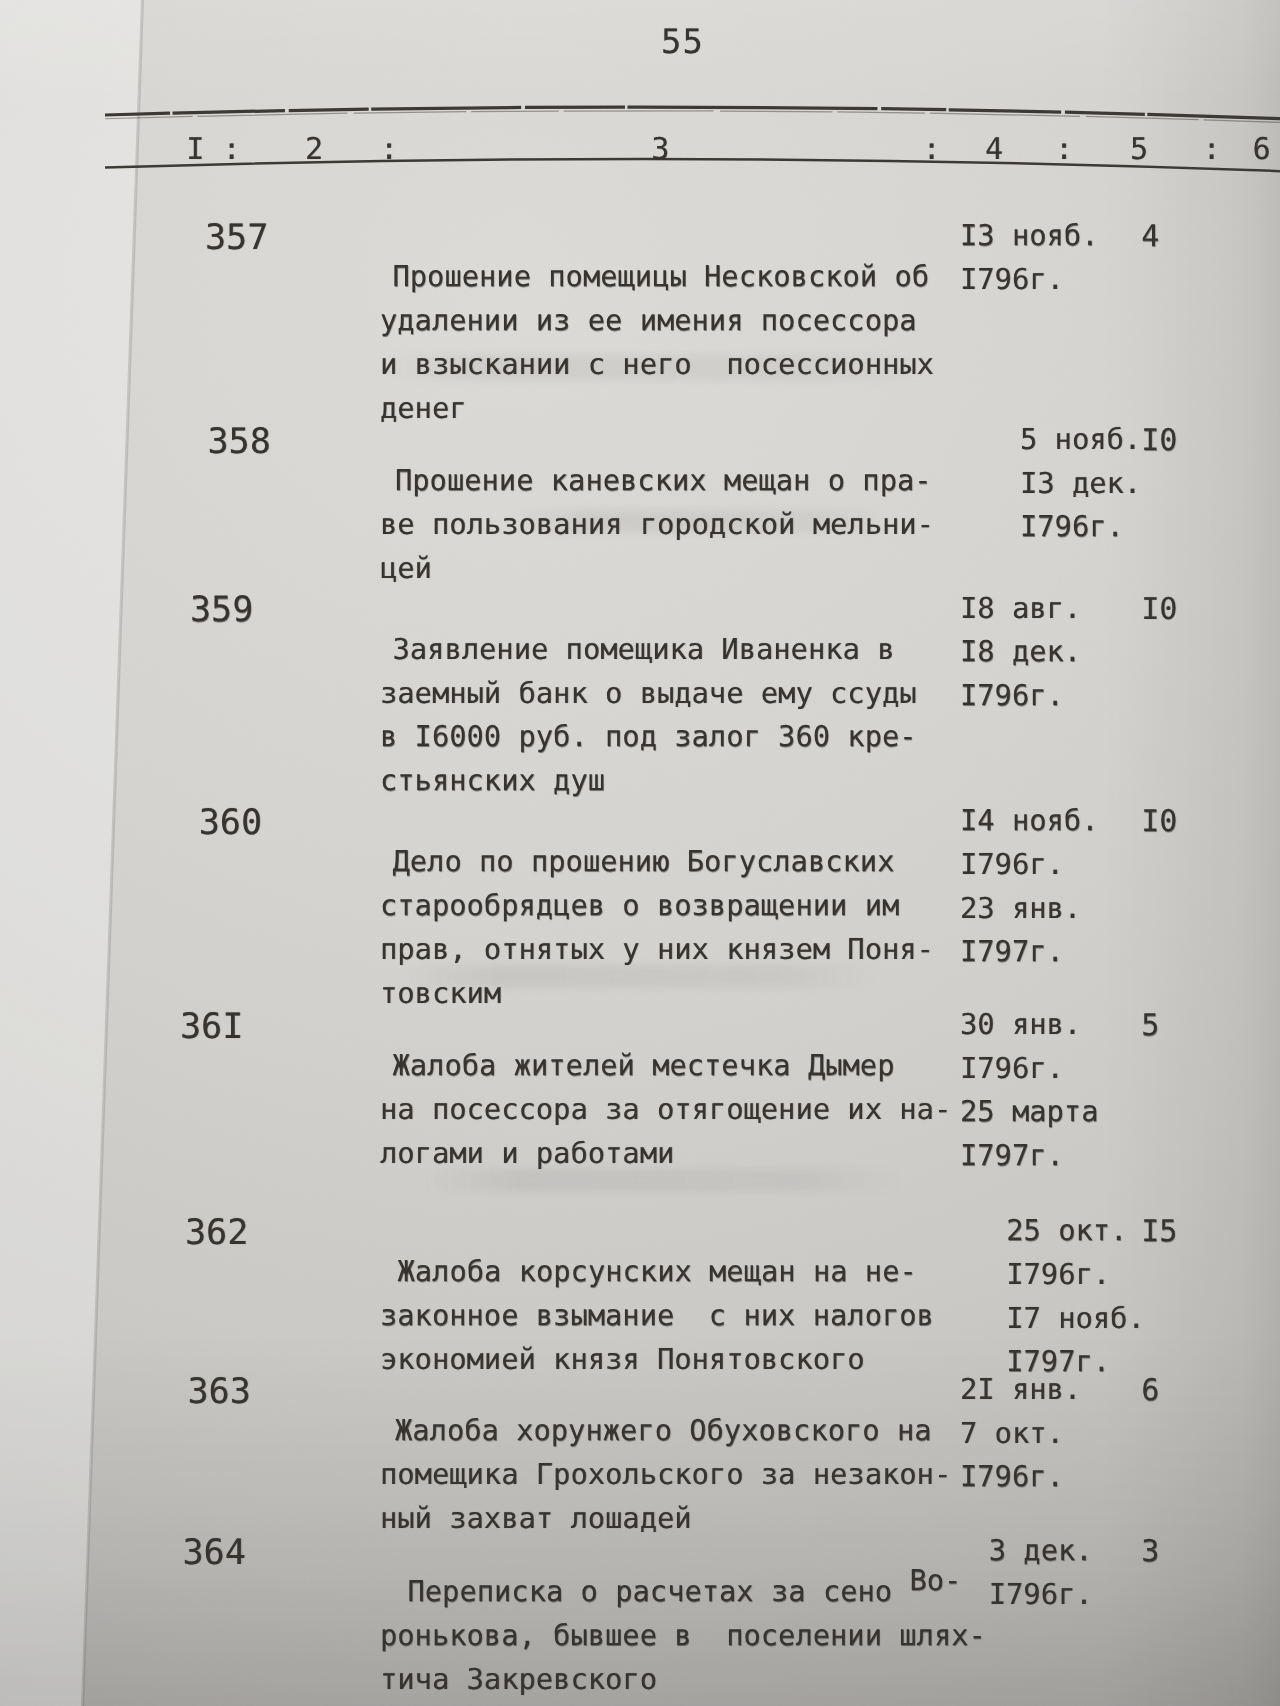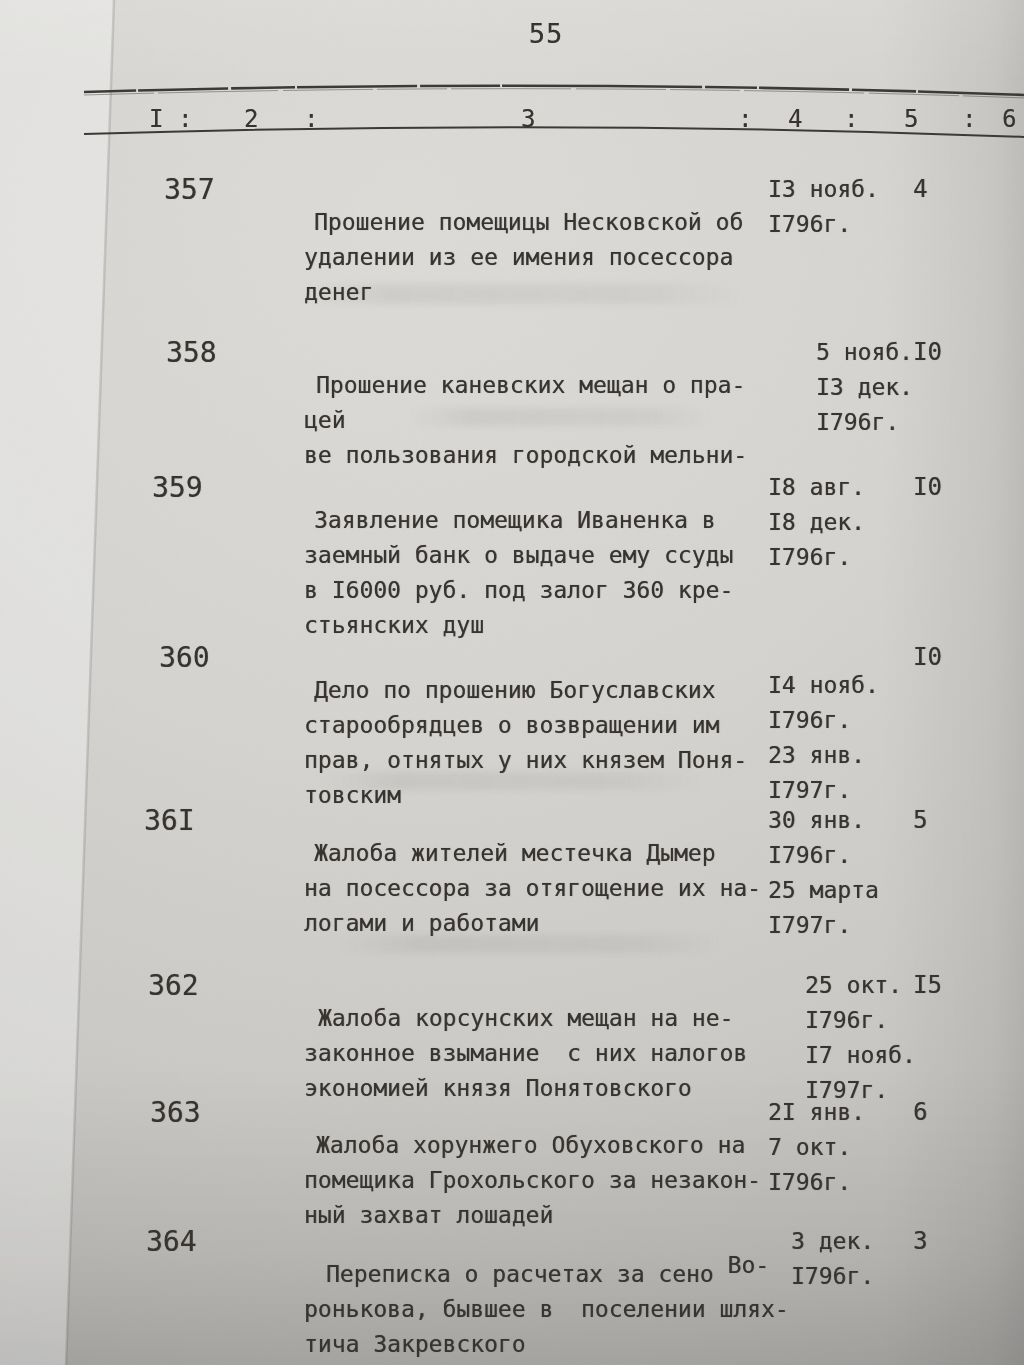--- a/index.html
+++ b/index.html
@@ -93,34 +93,35 @@
         <span class="header-cell" style="left: 888px;">5</span>
         <span class="header-cell" style="left: 946px;">:</span>
         <span class="header-cell" style="left: 986px;">6</span>
       </div>
     <div id="entries">
         <div class="entry" style="top: 172px;">
           <div class="num" style="left: 148px;">357</div>
           <div class="desc">
             <div class="line" style="padding-left: 10px;"><span>Прошение помещицы Несковской об</span></div>
             <div class="line"><span>удалении из ее имения посессора</span></div>
+            <div class="line"><span>и взыскании с него  посессионных</span></div>
             <div class="line"><span>денег</span></div>
           </div>
           <div class="dates" style="left: 752px;">
             <div class="line">I3 нояб.</div>
             <div class="line">I796г.</div>
           </div>
           <div class="pages">4</div>
         </div>
         <div class="entry" style="top: 335px;">
           <div class="num" style="left: 150px;">358</div>
           <div class="desc">
             <div class="line" style="padding-left: 12px;"><span>Прошение каневских мещан о пра-</span></div>
+            <div class="line"><span>ве пользования городской мельни-</span></div>
             <div class="line"><span>цей</span></div>
-            <div class="line"><span>ве пользования городской мельни-</span></div>
           </div>
           <div class="dates" style="left: 752px; margin-left: 48px;">
             <div class="line">5 нояб.</div>
             <div class="line">I3 дек.</div>
             <div class="line">I796г.</div>
           </div>
           <div class="pages">I0</div>
         </div>
         <div class="entry" style="top: 470px;">
           <div class="num" style="left: 136px;">359</div>
@@ -138,21 +139,21 @@
           <div class="pages">I0</div>
         </div>
         <div class="entry" style="top: 640px;">
           <div class="num" style="left: 143px;">360</div>
           <div class="desc">
             <div class="line" style="padding-left: 10px;"><span>Дело по прошению Богуславских</span></div>
             <div class="line"><span>старообрядцев о возвращении им</span></div>
             <div class="line"><span>прав, отнятых у них князем Поня-</span></div>
             <div class="line"><span>товским</span></div>
           </div>
-          <div class="dates" style="left: 752px; margin-top: 28px;">
+          <div class="dates" style="left: 752px;">
             <div class="line">I4 нояб.</div>
             <div class="line">I796г.</div>
             <div class="line">23 янв.</div>
             <div class="line">I797г.</div>
           </div>
           <div class="pages">I0</div>
         </div>
         <div class="entry" style="top: 803px;">
           <div class="num" style="left: 128px;">36I</div>
           <div class="desc">

